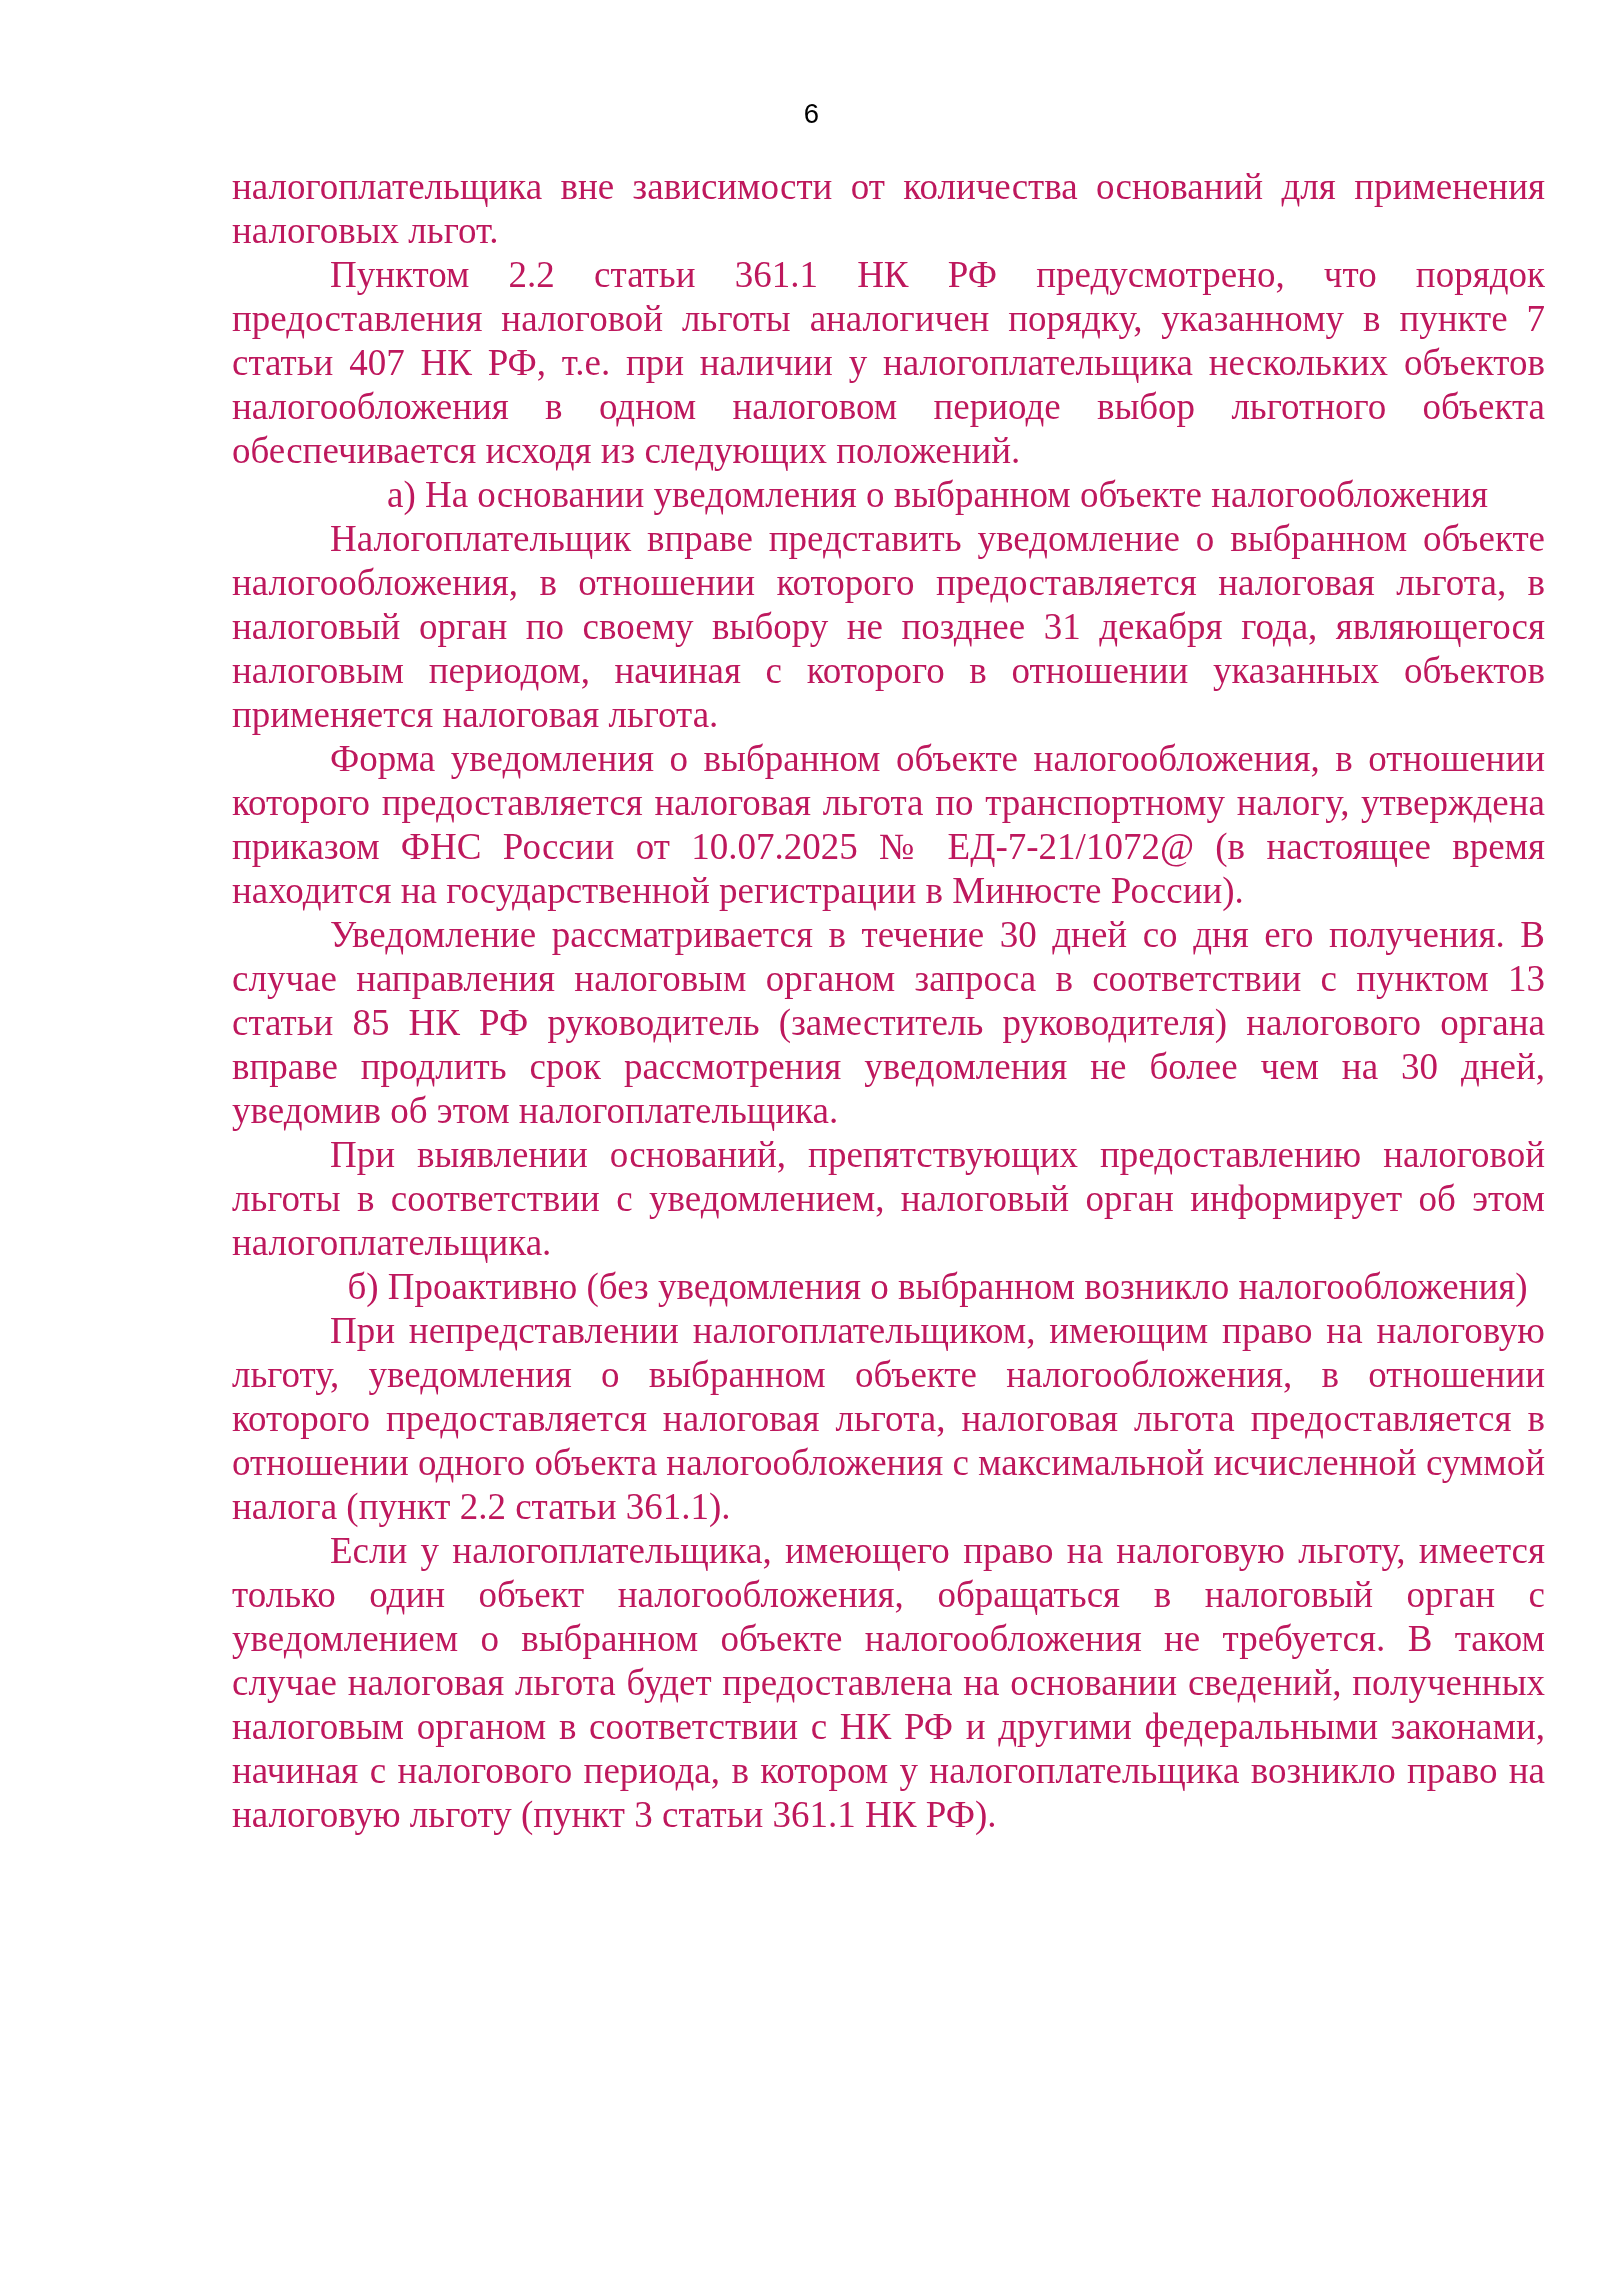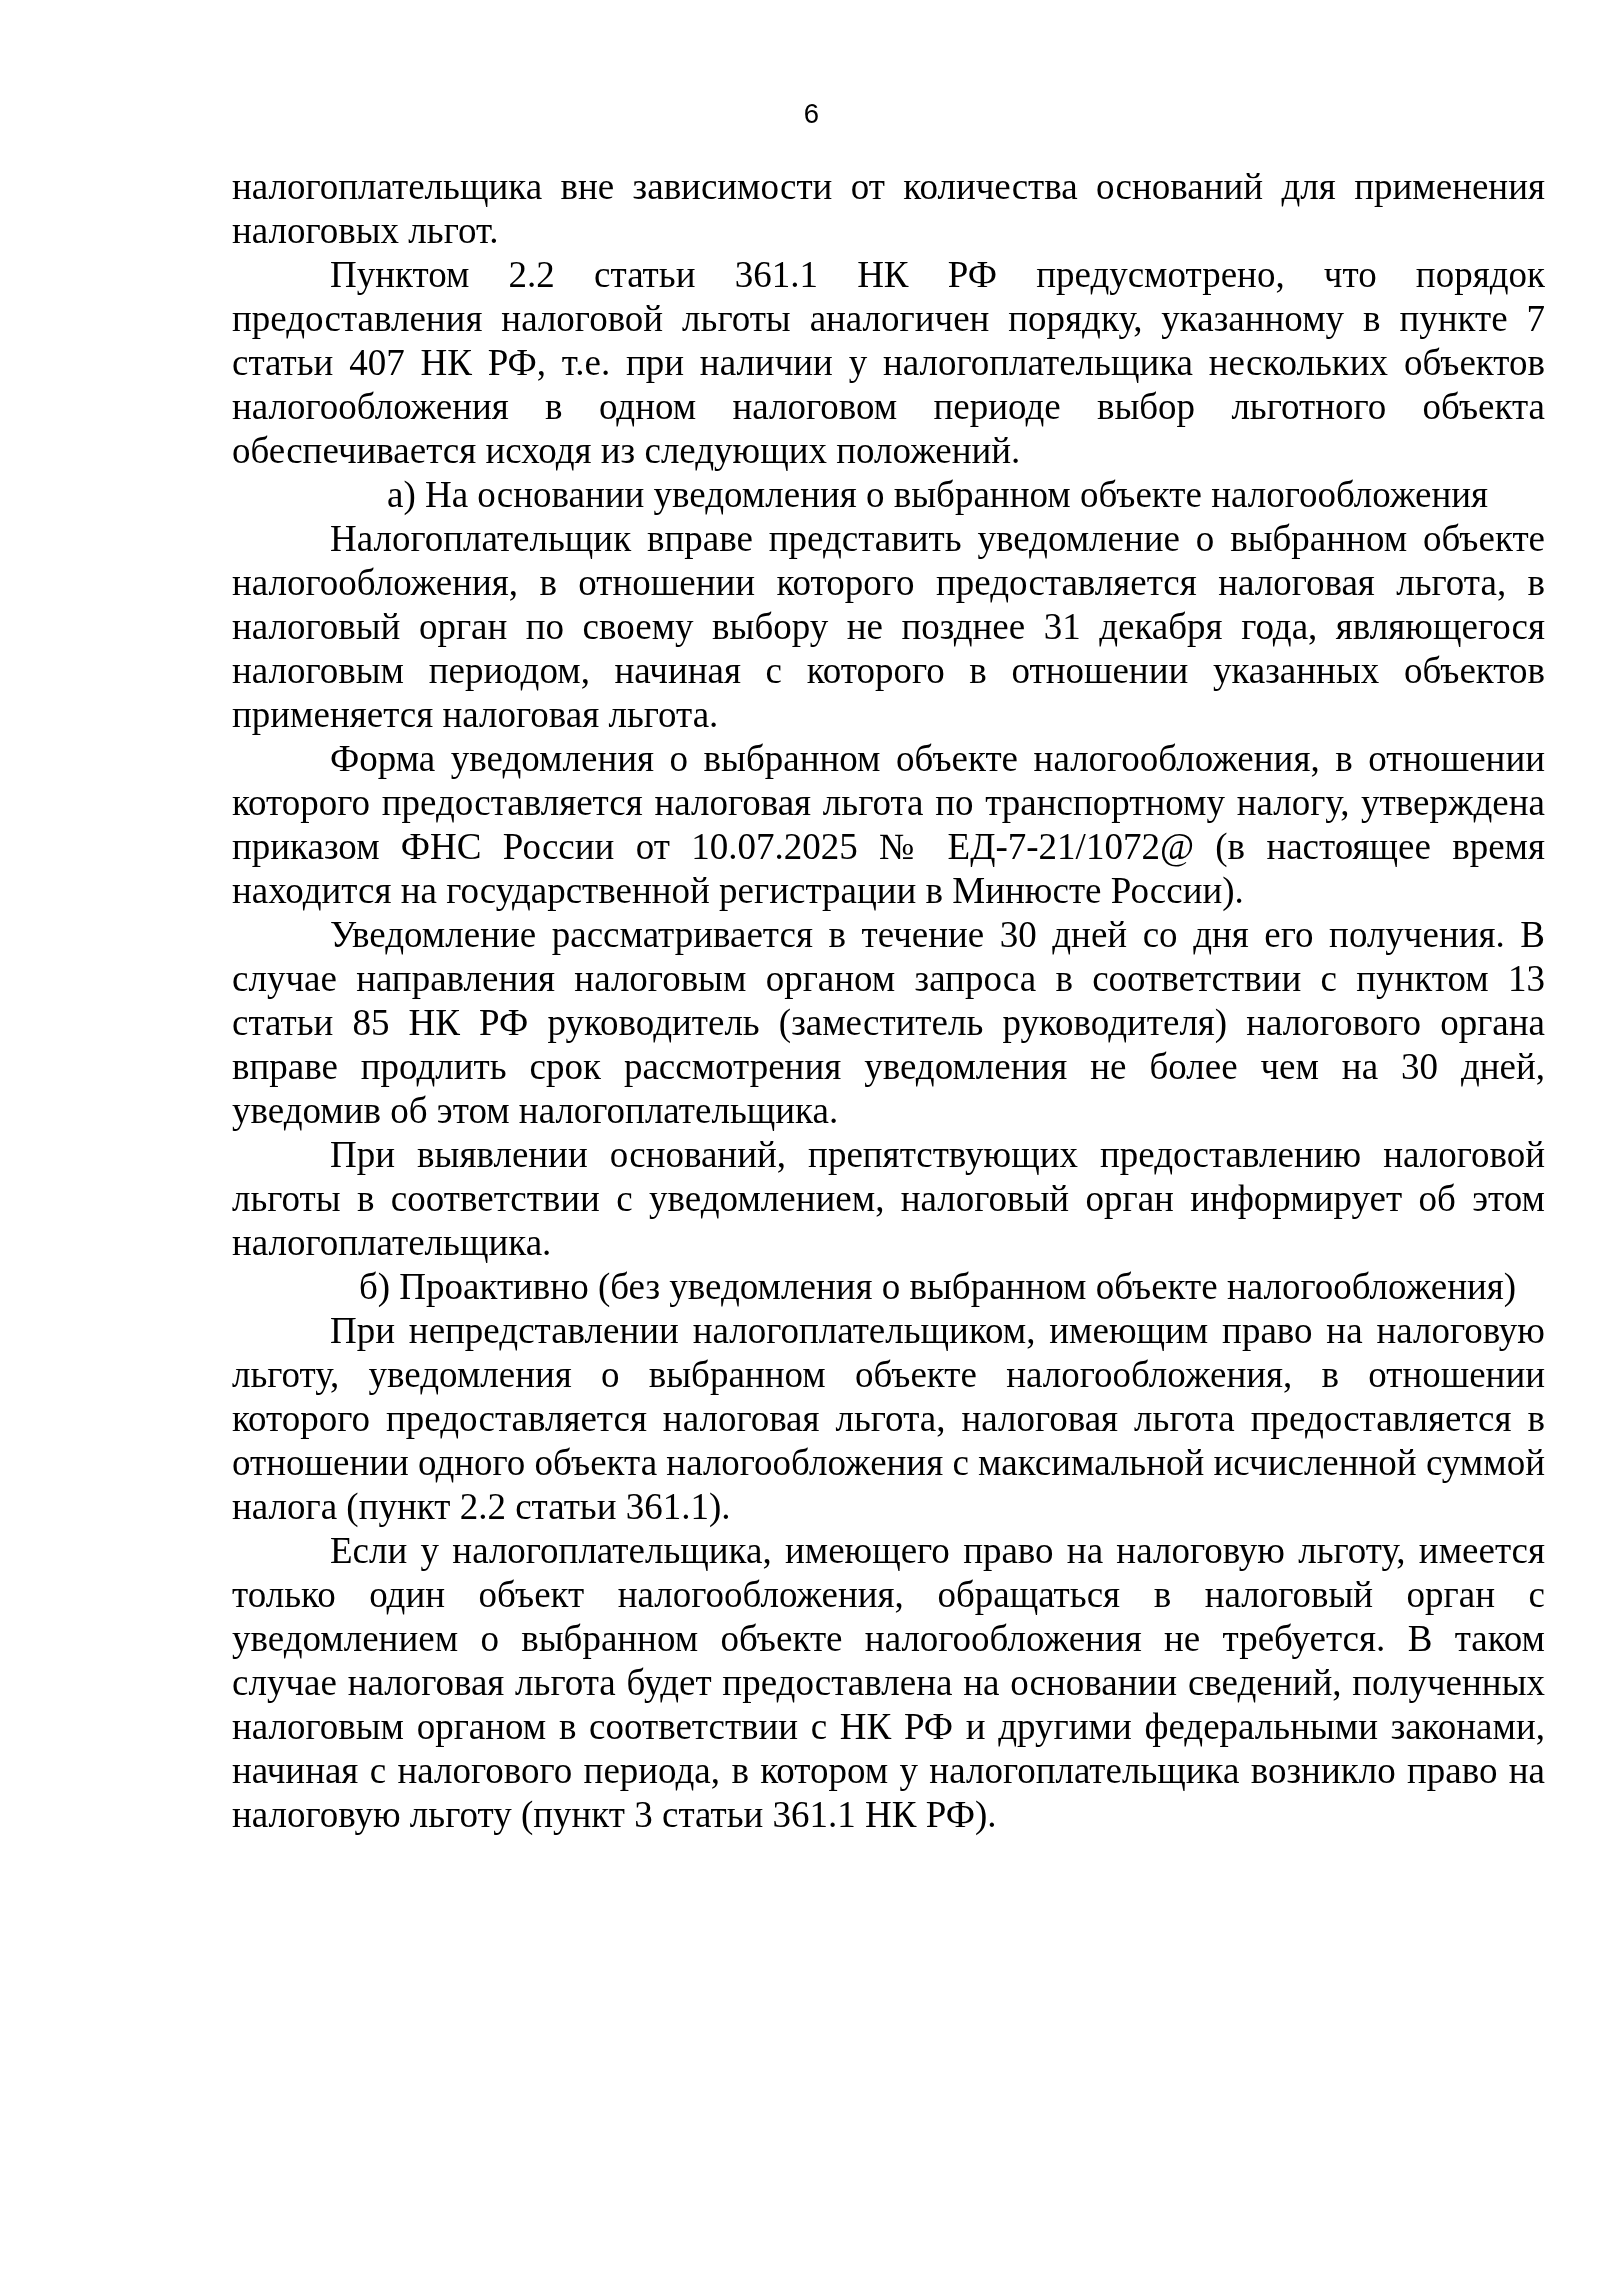--- a/index.html
+++ b/index.html
@@ -33,21 +33,21 @@
       color: #000;
     }
     .body-text {
       position: absolute;
       left: 232px;
       top: 165px;
       width: 1313px;
       font-family: "Liberation Serif", serif;
       font-size: 37px;
       line-height: 44px;
-      color: #000000;
+      color: #be185d;
     }
     .para {
       margin: 0;
       text-align: justify;
       text-justify: inter-word;
       text-indent: 98px;
       hyphens: none;
       word-spacing: 0;
     }
     .para.no-indent {
@@ -64,18 +64,18 @@
   <div class="page-number">6</div>
 
   <div class="body-text">
     <p class="para no-indent">налогоплательщика вне зависимости от количества оснований для применения налоговых льгот.</p>
     <p class="para">Пунктом 2.2 статьи 361.1 НК РФ предусмотрено, что порядок предоставления налоговой льготы аналогичен порядку, указанному в пункте 7 статьи 407 НК РФ, т.е. при наличии у налогоплательщика нескольких объектов налогообложения в одном налоговом периоде выбор льготного объекта обеспечивается исходя из следующих положений.</p>
     <p class="para heading-line">а) На основании уведомления о выбранном объекте налогообложения</p>
     <p class="para">Налогоплательщик вправе представить уведомление о выбранном объекте налогообложения, в отношении которого предоставляется налоговая льгота, в налоговый орган по своему выбору не позднее 31 декабря года, являющегося налоговым периодом, начиная с которого в отношении указанных объектов применяется налоговая льгота.</p>
     <p class="para">Форма уведомления о выбранном объекте налогообложения, в отношении которого предоставляется налоговая льгота по транспортному налогу, утверждена приказом ФНС России от 10.07.2025 № ЕД-7-21/1072@ (в настоящее время находится на государственной регистрации в Минюсте России).</p>
     <p class="para">Уведомление рассматривается в течение 30 дней со дня его получения. В случае направления налоговым органом запроса в соответствии с пунктом 13 статьи 85 НК РФ руководитель (заместитель руководителя) налогового органа вправе продлить срок рассмотрения уведомления не более чем на 30 дней, уведомив об этом налогоплательщика.</p>
     <p class="para">При выявлении оснований, препятствующих предоставлению налоговой льготы в соответствии с уведомлением, налоговый орган информирует об этом налогоплательщика.</p>
-    <p class="para heading-line">б) Проактивно (без уведомления о выбранном объекте налогообложения)</p>
+    <p class="para heading-line">б) Проактивно (без уведомления о выбранном возникло налогообложения)</p>
     <p class="para">При непредставлении налогоплательщиком, имеющим право на налоговую льготу, уведомления о выбранном объекте налогообложения, в отношении которого предоставляется налоговая льгота, налоговая льгота предоставляется в отношении одного объекта налогообложения с максимальной исчисленной суммой налога (пункт 2.2 статьи 361.1).</p>
     <p class="para">Если у налогоплательщика, имеющего право на налоговую льготу, имеется только один объект налогообложения, обращаться в налоговый орган с уведомлением о выбранном объекте налогообложения не требуется. В таком случае налоговая льгота будет предоставлена на основании сведений, полученных налоговым органом в соответствии с НК РФ и другими федеральными законами, начиная с налогового периода, в котором у налогоплательщика возникло право на налоговую льготу (пункт 3 статьи 361.1 НК РФ).</p>
   </div>
 </div>
 
 
 </body></html>

